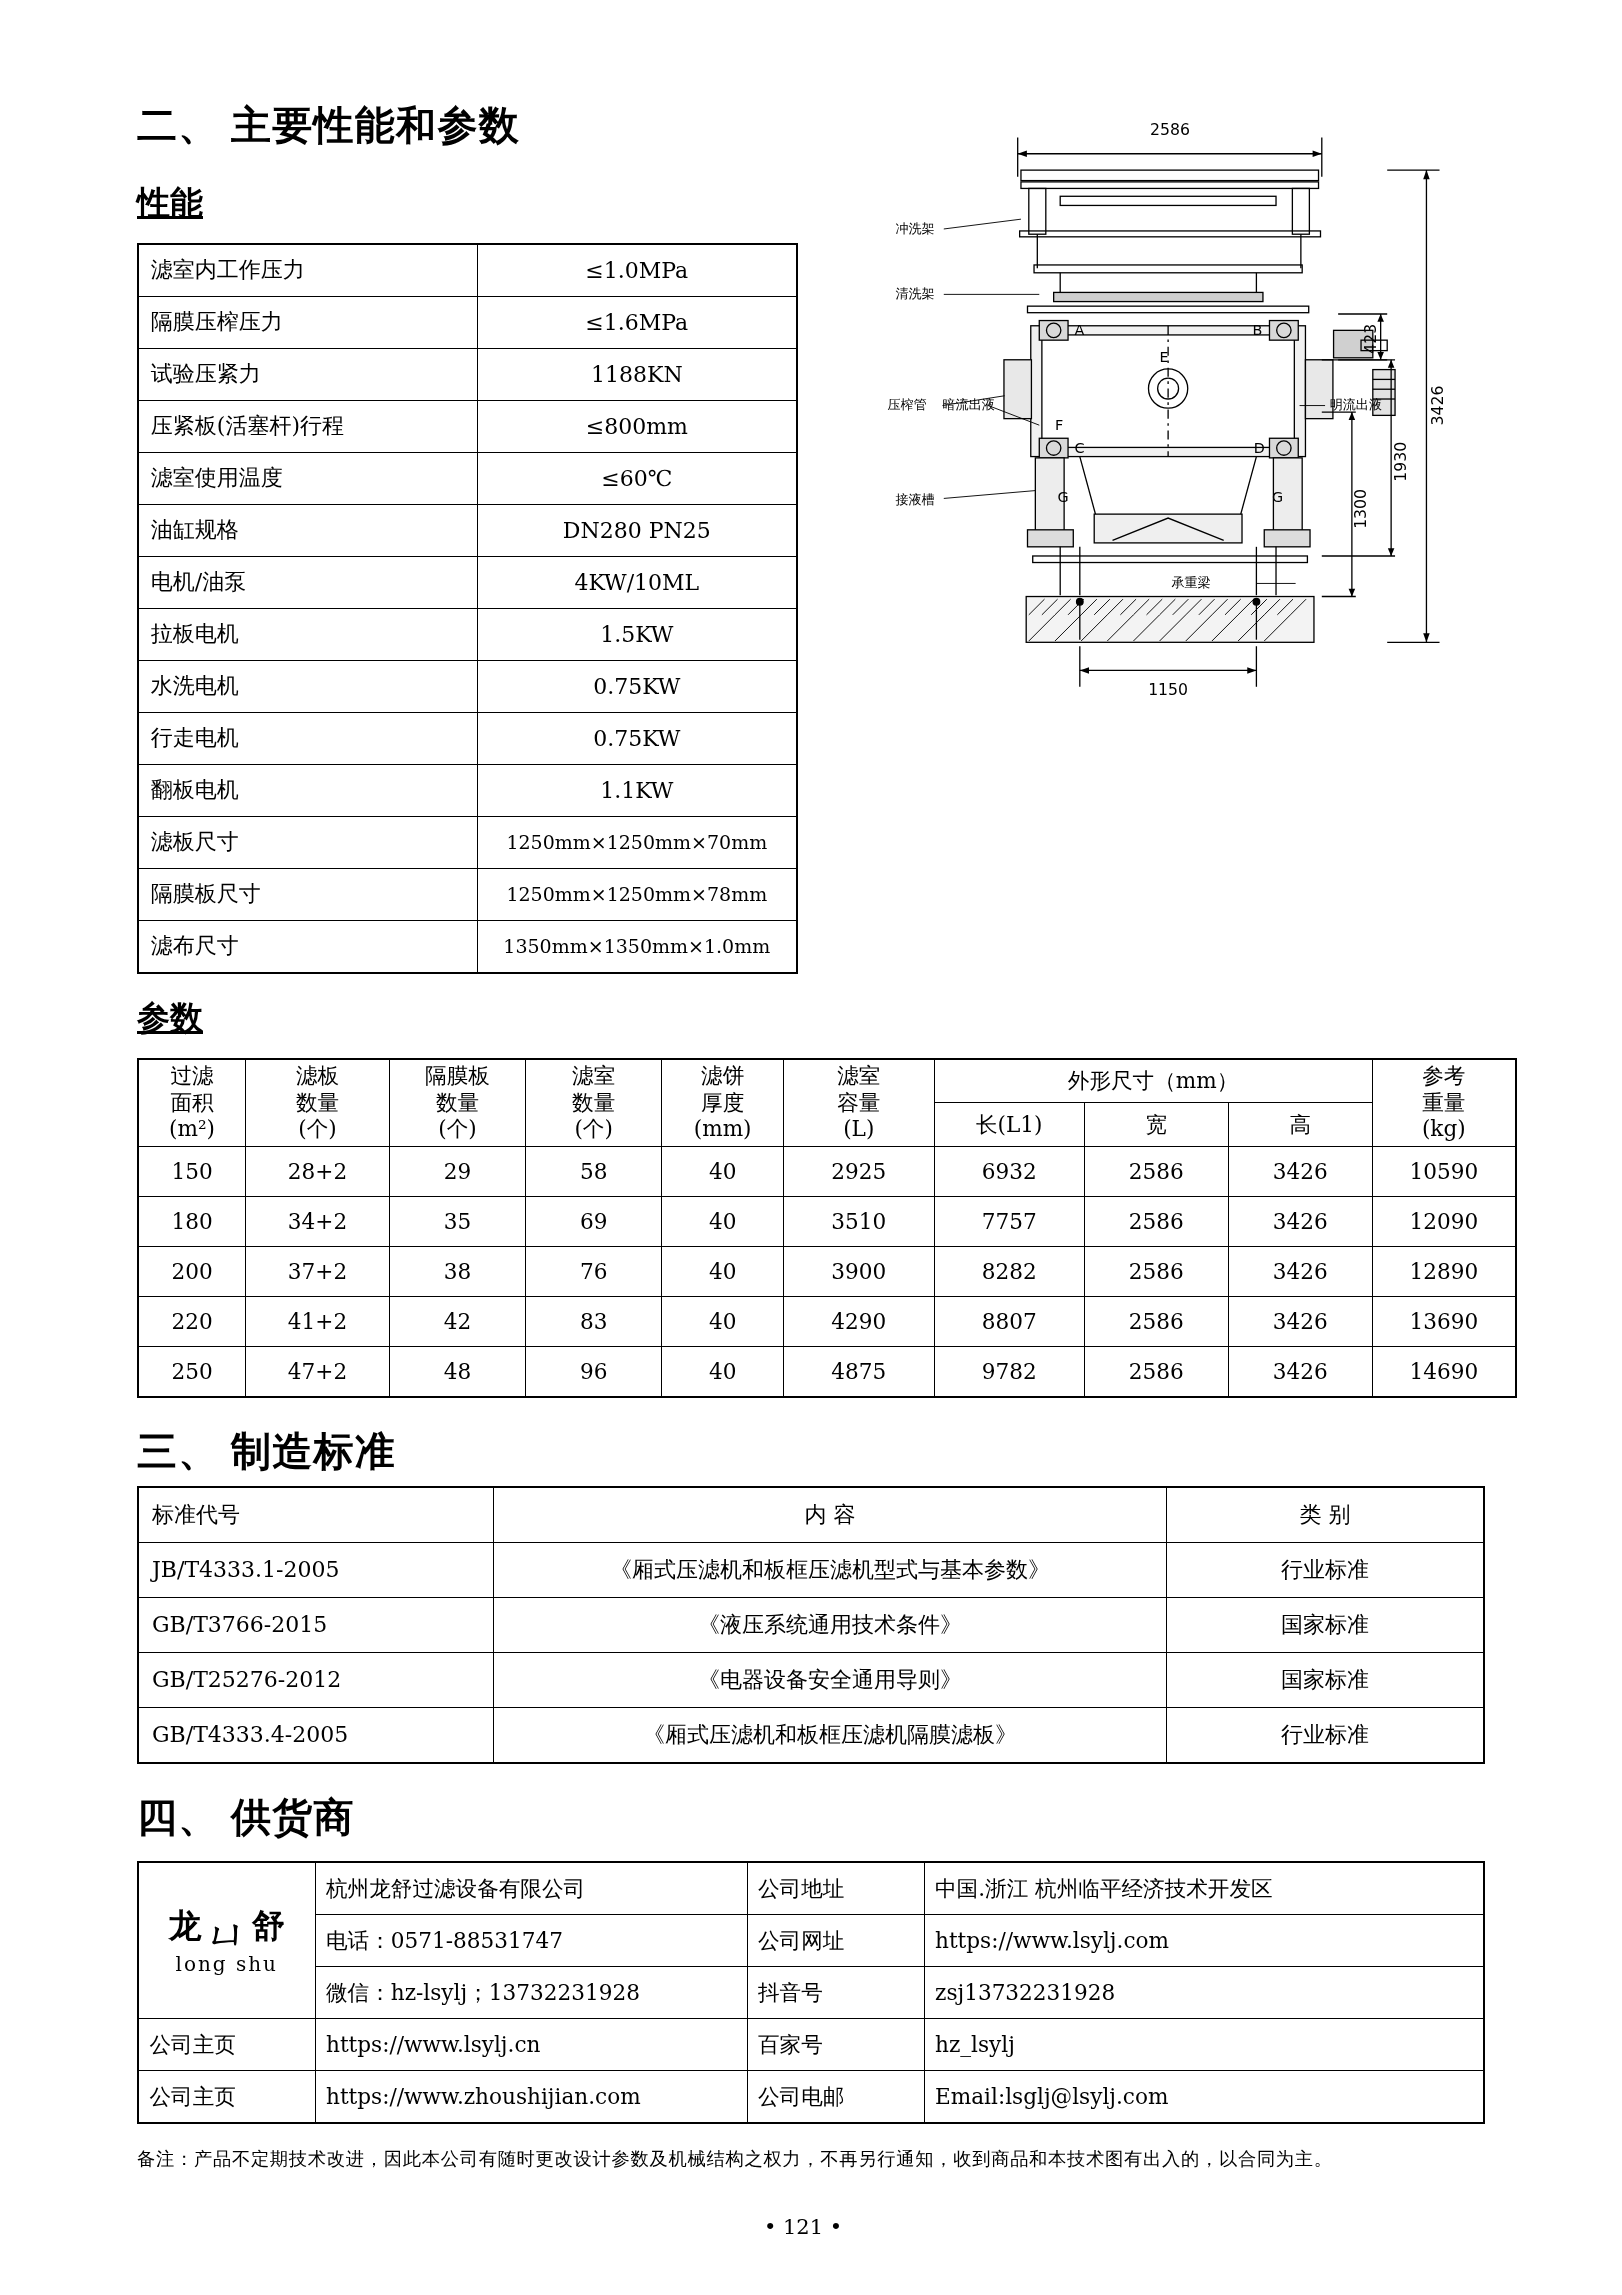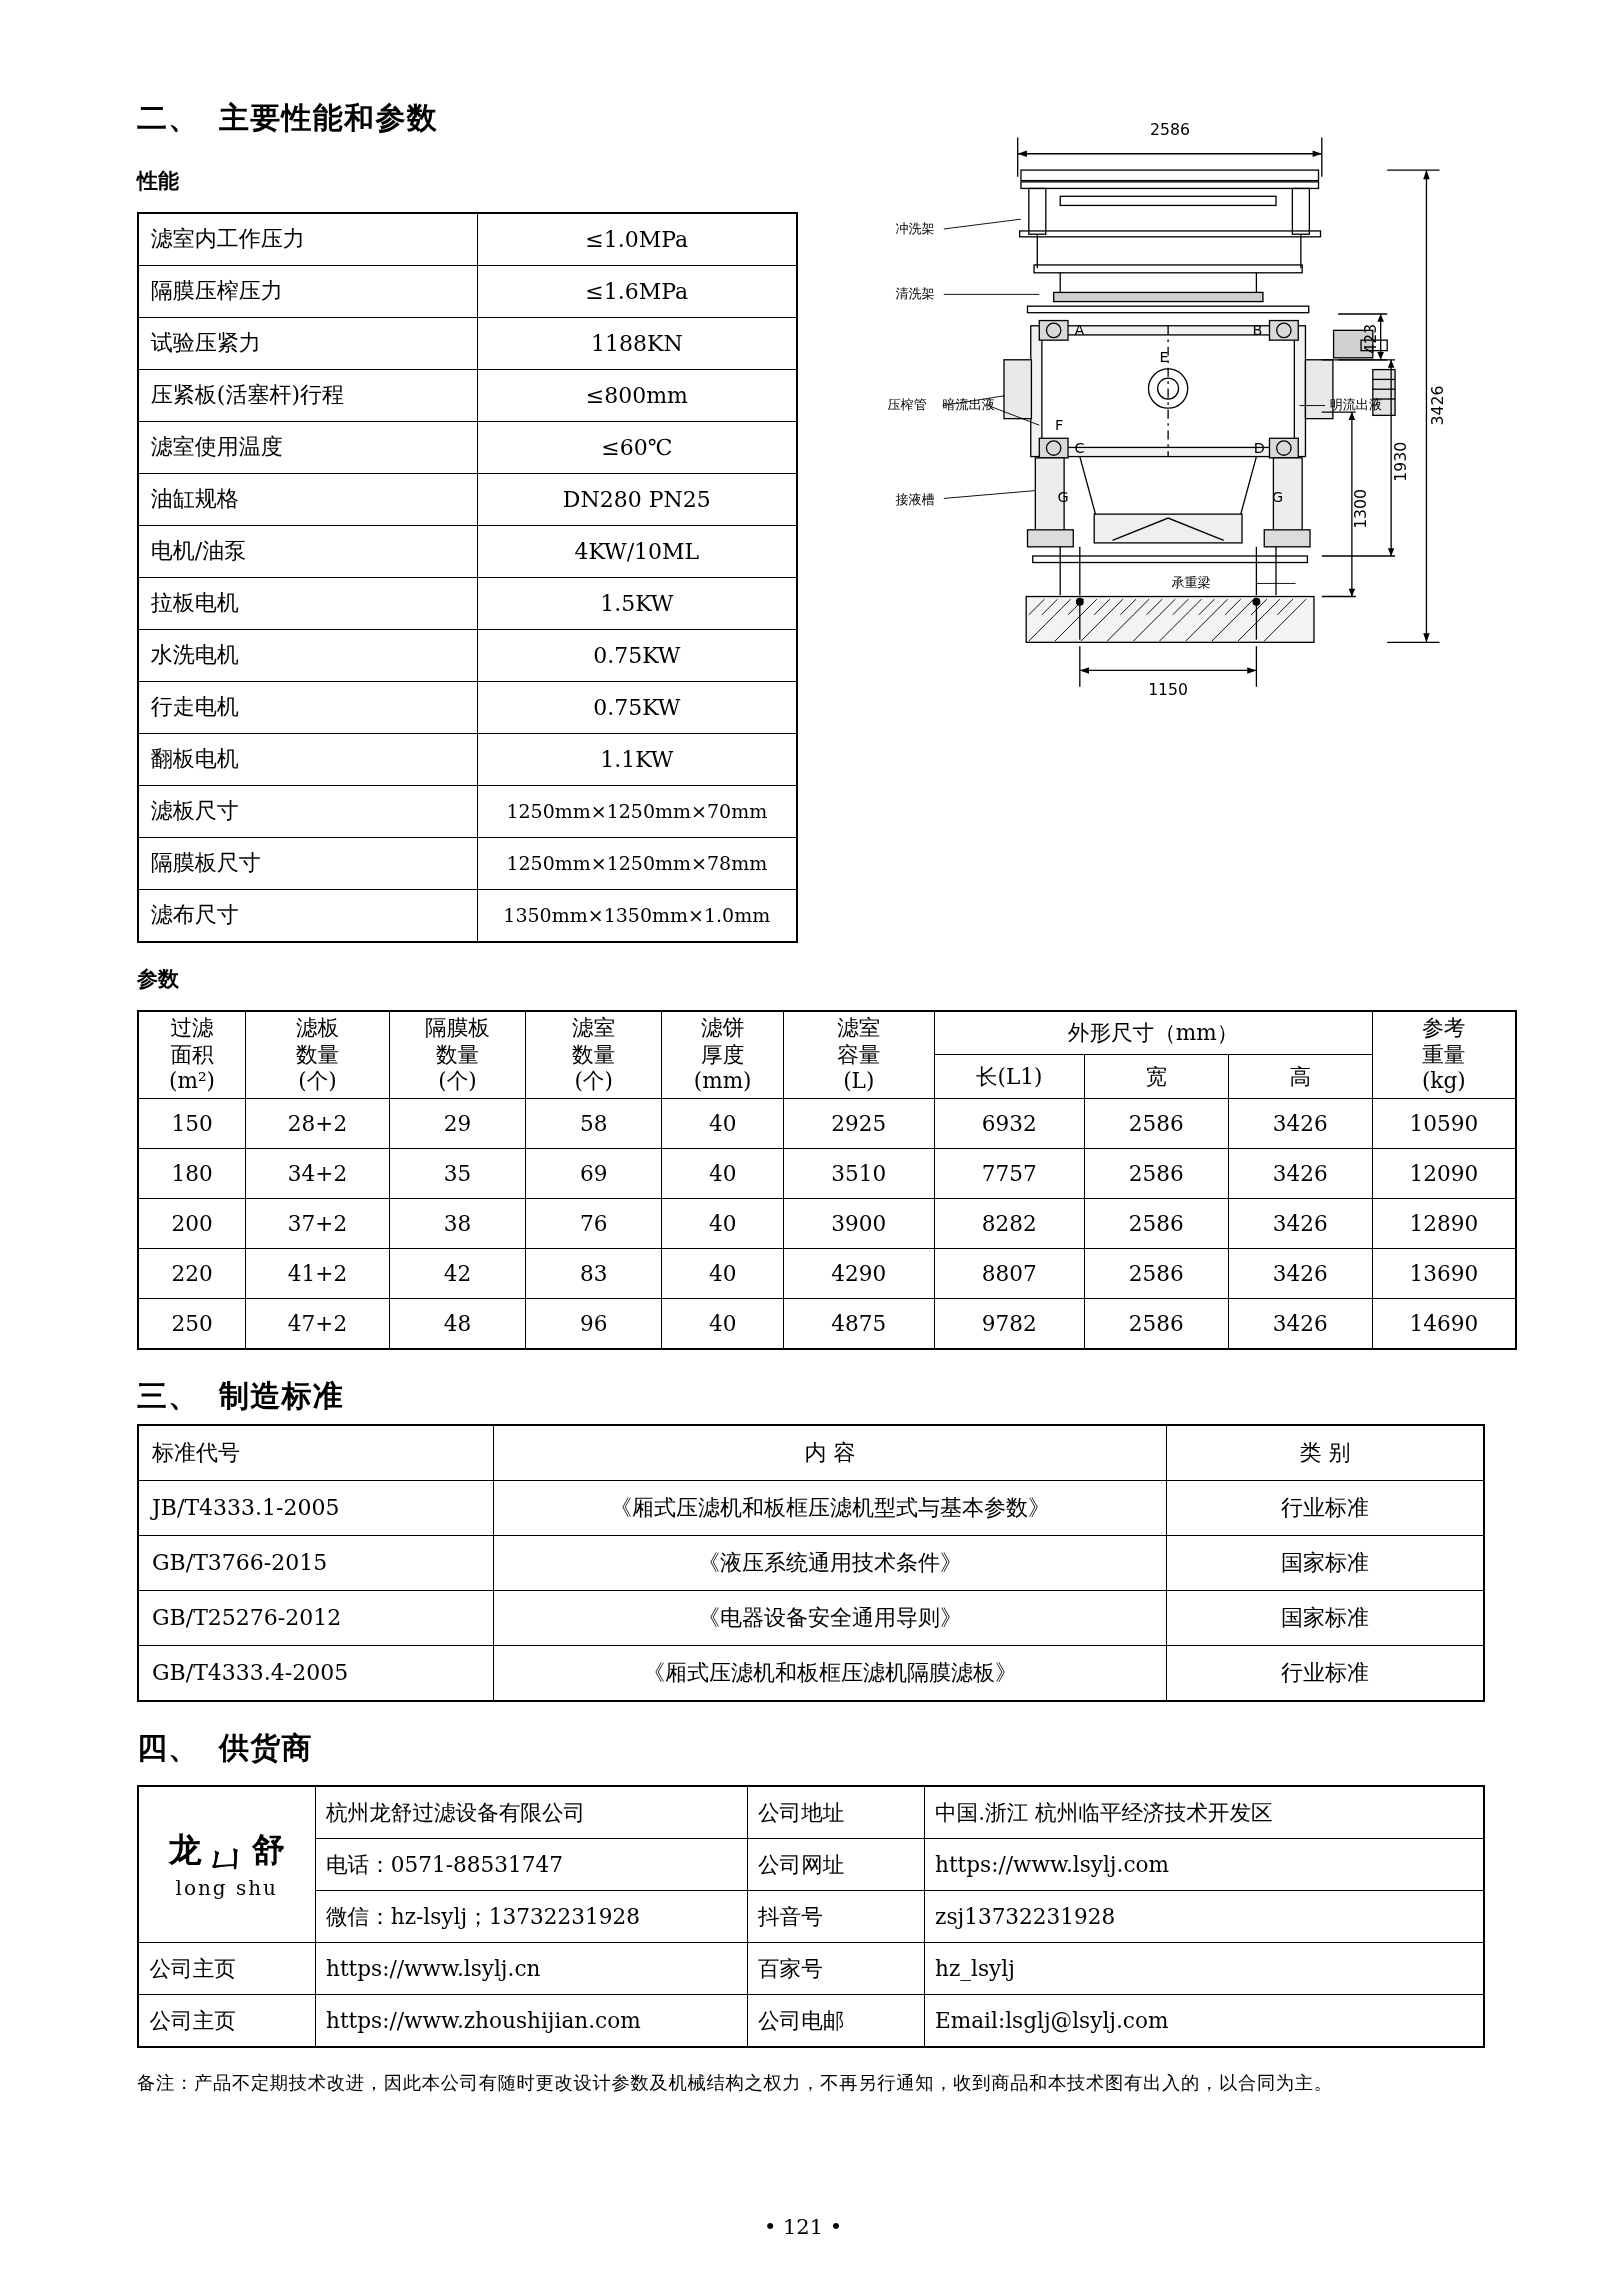--- a/index.html
+++ b/index.html
@@ -11,31 +11,32 @@
   }
   .page {
     position:relative;
     width:1622px;
     height:2295px;
     box-sizing:border-box;
     padding:98px 137px 0 137px;
   }
   
   .h1 {
-    font-size:30px;
+    font-size:40px;
     font-weight:bold;
     letter-spacing:1.3px;
     margin:0 0 27.5px 0;
-    font-family:Liberation Mono, monospace;
+    font-family:Liberation Serif, serif;
   }
   .h2 {
-    font-size:21px;
+    font-size:33px;
     font-weight:bold;
     margin:0 0 17px 0;
     font-family:"DejaVu Serif","Liberation Serif",serif;
+    text-decoration:underline;
   }
   .h1.mt { margin-top:26px; }
 
   
   table { border-collapse:collapse; }
   .perf-table {
     width:661px;
     border:2px solid #000;
     table-layout:fixed;
   }

